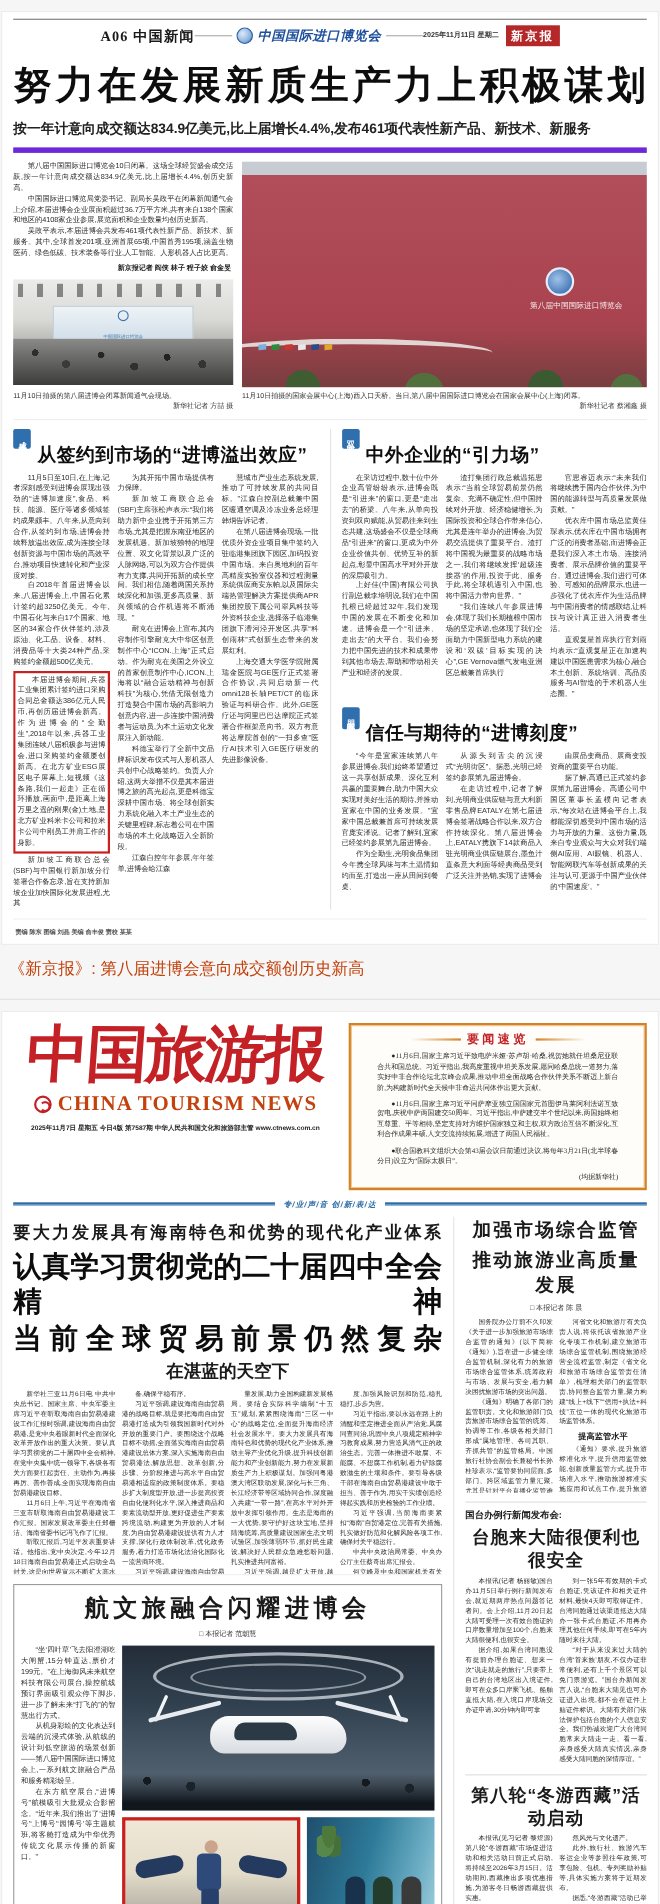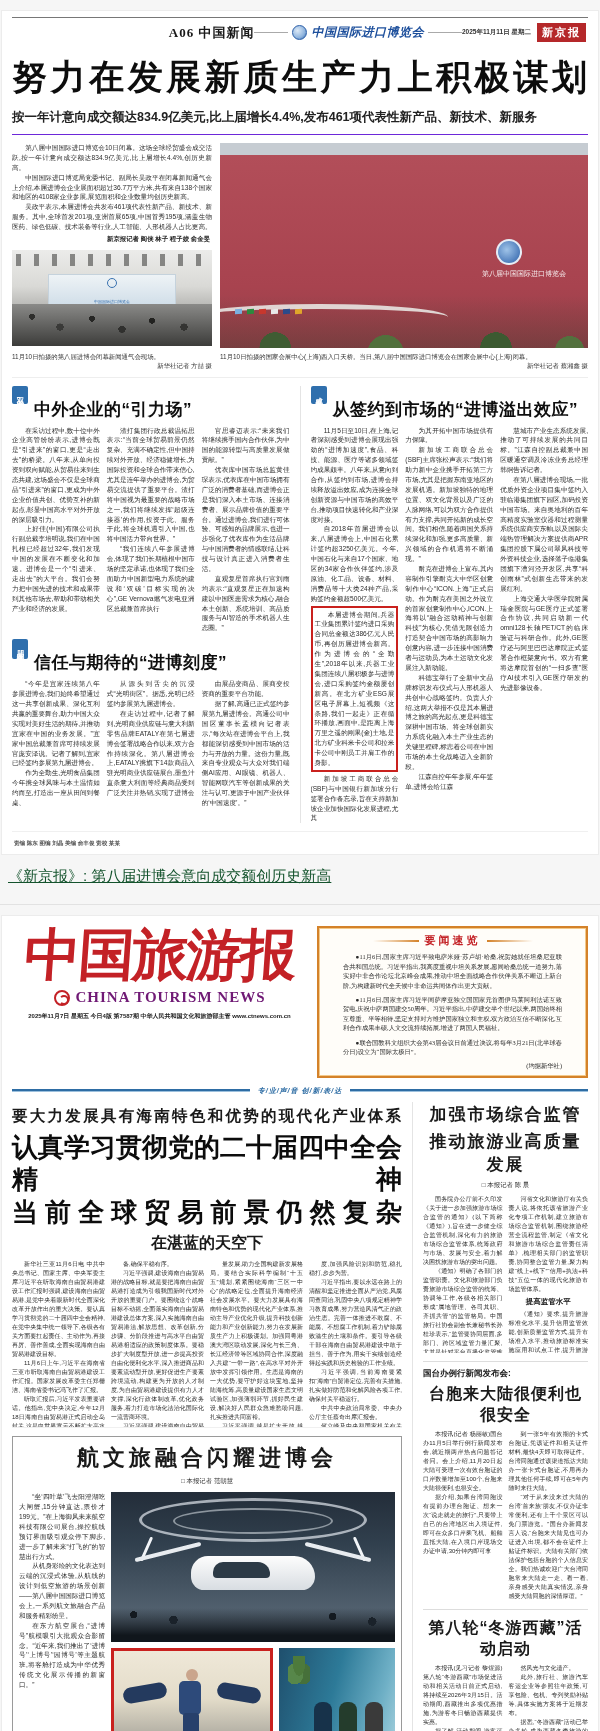--- a/index.html
+++ b/index.html
@@ -1,32 +1,32 @@
 <!DOCTYPE html>
 <html><head>
 <meta charset="utf-8">
 <style>
   * { box-sizing: border-box; margin: 0; padding: 0; }
   html,body { background:#f6f6f6; }
   body { width:600px; font-family:"Liberation Sans", sans-serif; color:#1a1a1a; }
   .sheet { background:#fff; margin:0 auto; width:598px; padding:6px 10px 4px 10px; border:1px solid #ececec; }
-  .cap-row { padding:12px 8px 16px 8px; font-size:15px; color:#14532d; background:#f6f6f6;text-decoration:underline; }
+  .cap-row { padding:12px 8px 16px 8px; font-size:15px; color:#c2410c; background:#f6f6f6; }
 
   
-  .np1-header { border-top:1.5px solid #777; display:flex; align-items:center; justify-content:flex-end; padding:5px 2px 4px 2px; }
+  .np1-header { border-top:1.5px solid #777; display:flex; align-items:center; justify-content:center; padding:5px 2px 4px 2px; }
   .np1-pageno { font-size:13px; font-weight:bold; font-family:"Liberation Serif", serif; letter-spacing:1px; }
   .badge { display:flex; align-items:center; gap:4px; }
   .badge-line { width:34px; height:1px; background:#aaa; }
   .ciie-logo { width:15px; height:15px; border-radius:50%; border:1.5px solid #2a5ea8; background:radial-gradient(circle at 35% 35%, #dce9f7 0%, #8fb4dd 60%, #2a5ea8 100%); display:inline-block; position:relative; }
   .badge-text { font-size:12px; font-weight:900; color:#1d4f9c; font-style:italic; letter-spacing:.5px; }
   .np1-right { display:flex; align-items:center; gap:6px; }
   .np1-date { font-size:6.5px; color:#333; font-weight:bold; }
   .np1-mast { background:#b5282a; color:#fff; font-size:11px; font-weight:bold; padding:2px 5px; letter-spacing:2px; font-family:"Liberation Serif", serif; }
   .np1-headline { font-size:35px; font-weight:900; letter-spacing:1px; text-align:justify; text-align-last:justify; padding:8px 0 6px 0; color:#0d0d0d; }
-  .np1-subhead { font-size:12.5px; font-weight:bold; color:#222; padding:2px 0 8px 0; border-bottom:1px solid #6d28d9; }
+  .np1-subhead { font-size:12.5px; font-weight:bold; color:#222; padding:2px 0 8px 0; border-bottom:5px solid #6d28d9; }
   .np1-content { display:flex; gap:8px; padding-top:8px; }
   .np1-leftcol { width:200px; flex:none; }
   .lead p.para, .para { font-size:6.6px; line-height:1.5; text-indent:2em; text-align:justify; color:#2b2b2b; }
   .byline { font-size:6.4px; font-weight:bold; text-align:right; padding:3px 2px 6px 0; color:#222; }
   .photo { position:relative; overflow:hidden; }
   .ph-conf { height:96px; background:linear-gradient(180deg,#ececea 0%,#d9d9d6 38%,#b9b9b6 58%,#6e6e6c 75%,#474745 100%); }
   .ph-conf .spots { position:absolute; top:4px; left:4px; right:4px; height:12px; background:repeating-linear-gradient(90deg,#5c5c5a 0 5px, transparent 5px 18px); opacity:.7; }
   .ph-conf .backdrop { position:absolute; top:24px; left:18%; width:64%; height:34px; background:linear-gradient(180deg,#eef3f6,#cfdde8); border:1px solid #c5d2dc; }
   .ph-conf .bd-logo { position:absolute; top:3px; left:50%; transform:translateX(-50%); width:10px; height:10px; border-radius:50%; border:1.5px solid #3a72b0; }
   .ph-conf .bd-text { position:absolute; bottom:3px; width:100%; text-align:center; font-size:4px; color:#3a72b0; }
@@ -55,21 +55,21 @@
   .np1-credits { font-size:5.6px; color:#555; padding:8px 2px 2px 2px; border-top:1px solid #f0f0f0; margin-top:8px; font-weight:bold; }
   .sec1-wrap { max-height:436px; overflow:hidden; }
 
   
   .np2-top { display:flex; gap:10px; padding-top:4px; }
   .np2-mast { width:295px; flex:none; text-align:center; }
   .np2-title { font-size:56px; font-weight:900; color:#c32126; font-family:"Liberation Serif", serif; letter-spacing:-2px; transform:skewX(-4deg); line-height:1.05; }
   .np2-en { display:flex; align-items:center; justify-content:center; gap:6px; margin-top:4px; }
   .phoenix { width:16px; height:16px; border-radius:50%; border:2px solid #c32126; position:relative; flex:none; }
   .phoenix::after { content:""; position:absolute; left:3px; top:3px; width:6px; height:6px; border:2px solid #c32126; border-left-color:transparent; border-radius:50%; }
-  .np2-en-text { font-size:15px; font-weight:bold; font-family:"Liberation Serif", serif; letter-spacing:1px; color:#701a75; }
+  .np2-en-text { font-size:19px; font-weight:bold; font-family:"Liberation Serif", serif; letter-spacing:1px; color:#c2410c; }
   .np2-info { font-size:6px; color:#222; margin-top:6px; font-weight:bold; }
   .digest { flex:1; border:2px solid #d4822a; box-shadow:inset 0 0 0 1px #f3c98a; padding:5px 24px; background:#fffdf9; }
   .digest-head { display:flex; align-items:center; gap:6px; justify-content:center; margin-bottom:4px; }
   .digest-head .orn { height:2px; width:46px; background:linear-gradient(90deg,transparent,#d4822a); }
   .digest-head .orn.r { background:linear-gradient(90deg,#d4822a,transparent); }
   .digest-title { font-size:11px; font-weight:bold; color:#c32126; letter-spacing:3px; }
   .digest p.para { font-family:"Liberation Serif", serif; font-size:6.3px; margin-bottom:5px; }
   .digest-src { font-size:6.3px; text-align:right; font-family:"Liberation Serif", serif; }
   .slogan-bar { display:flex; align-items:center; gap:8px; margin:8px 0 6px 0; }
   .slogan-bar .bluebar { flex:1; height:3px; background:#2e6da4; border-bottom:1px solid #9cc0dd; }
@@ -192,60 +192,20 @@
     </div>
     <div class="capcell" style="flex:1;">
       <div>11月10日拍摄的国家会展中心(上海)西入口天桥。当日,第八届中国国际进口博览会在国家会展中心(上海)闭幕。</div>
       <div class="credit">新华社记者 蔡湘鑫 摄</div>
     </div>
   </div>
 
   <div class="np1-belt">
     <div class="belt-half">
       <div class="sec-head">
-        <span class="vtab">双向奔赴</span>
-        <span class="sec-title">中外企业的“引力场”</span>
-      </div>
-      <div class="cols3 s2wrap">
-        <div>
-            <p class="para">在采访过程中,数十位中外企业高管纷纷表示,进博会既是“引进来”的窗口,更是“走出去”的桥梁。八年来,从单向投资到双向赋能,从贸易往来到生态共建,这场盛会不仅是全球商品“引进来”的窗口,更成为中外企业价值共创、优势互补的新起点,彰显中国高水平对外开放的深层吸引力。</p>
-            <p class="para">上好佳(中国)有限公司执行副总裁李培明说,我们在中国扎根已经超过32年,我们发现中国的发展在不断变化和加速。进博会是一个“引进来、走出去”的大平台。我们会努力把中国先进的技术和成果带到其他市场去,帮助和带动相关产业和经济的发展。</p>
-          </div>
-        <div>
-            <p class="para">渣打集团行政总裁温拓思表示:“当前全球贸易前景仍然复杂、充满不确定性,但中国持续对外开放、经济稳健增长,为国际投资和全球合作带来信心,尤其是连年举办的进博会,为贸易交流提供了重要平台。渣打将中国视为最重要的战略市场之一,我们将继续发挥‘超级连接器’的作用,投资于此、服务于此,将全球机遇引入中国,也将中国活力带向世界。”</p>
-            <p class="para">“我们连续八年参展进博会,体现了我们长期植根中国市场的坚定承诺,也体现了我们全面助力中国新型电力系统的建设和‘双碳’目标实现的决心”,GE Vernova燃气发电亚洲区总裁兼首席执行</p>
-          </div>
-        <div>
-            <p class="para">官思睿迈表示:“未来我们将继续携手国内合作伙伴,为中国的能源转型与高质量发展做贡献。”</p>
-            <p class="para">优衣库中国市场总监黄佳琛表示,优衣库在中国市场拥有广泛的消费者基础,而进博会正是我们深入本土市场、连接消费者、展示品牌价值的重要平台。通过进博会,我们进行可体验、可感知的品牌展示,也进一步强化了优衣库作为生活品牌与中国消费者的情感联结,让科技与设计真正进入消费者生活。</p>
-            <p class="para">直观复星首席执行官刘雨均表示:“直观复星正在加速构建以中国医患需求为核心,融合本土创新、系统培训、高品质服务与AI智造的手术机器人生态圈。”</p>
-          </div>
-      </div>
-      <div class="sec-head" style="margin-top:6px;">
-        <span class="vtab">朋友圈扩容</span>
-        <span class="sec-title">信任与期待的“进博刻度”</span>
-      </div>
-      <div class="cols3 s3wrap">
-        <div>
-            <p class="para">“今年是宜家连续第八年参展进博会,我们始终希望通过这一共享创新成果、深化互利共赢的重要舞台,助力中国大众实现对美好生活的期待,并推动宜家在中国的业务发展。”宜家中国总裁兼首席可持续发展官庞安泽说。记者了解到,宜家已经签约参展第九届进博会。</p>
-            <p class="para">作为全勤生,光明食品集团今年携全球风味与本土温情如约而至,打造出一座从田间到餐桌、</p>
-          </div>
-        <div>
-            <p class="para">从源头到舌尖的沉浸式“光明街区”。据悉,光明已经签约参展第九届进博会。</p>
-            <p class="para">在走访过程中,记者了解到,光明商业供应链与意大利新零售品牌EATALY在第七届进博会签署战略合作以来,双方合作持续深化。第八届进博会上,EATALY携旗下14款商品入驻光明商业供应链展台,墨鱼汁直条意大利面等经典商品受到广泛关注并热销,实现了进博会</p>
-          </div>
-        <div>
-            <p class="para">由展品变商品、展商变投资商的重要平台功能。</p>
-            <p class="para">据了解,高通已正式签约参展第九届进博会。高通公司中国区董事长孟樸向记者表示,“每次站在进博会平台上,我都能深切感受到中国市场的活力与开放的力量。这份力量,既来自专业观众与大众对我们端侧AI应用、AI眼镜、机器人、智能网联汽车等创新成果的关注与认可,更源于中国产业伙伴的‘中国速度’。”</p>
-          </div>
-      </div>
-    </div>
-
-    <div class="belt-half">
-      <div class="sec-head">
         <span class="vtab">成果落地</span>
         <span class="sec-title">从签约到市场的“进博溢出效应”</span>
       </div>
       <div class="cols3 sec1-wrap">
         <div>
           <div>
               <p class="para">11月5日至10日,在上海,记者深刻感受到进博会展现出强劲的“进博加速度”,食品、科技、能源、医疗等诸多领域签约成果颇丰。八年来,从意向到合作,从签约到市场,进博会持续释放溢出效应,成为连接全球创新资源与中国市场的高效平台,推动项目快速转化和产业深度对接。</p>
               <p class="para">自2018年首届进博会以来,八届进博会上,中国石化累计签约超3250亿美元。今年,中国石化与来自17个国家、地区的34家合作伙伴签约,涉及原油、化工品、设备、材料、消费品等十大类24种产品,采购签约金额超500亿美元。</p>
             </div>
           <div class="redbox">
@@ -259,20 +219,60 @@
             <p class="para">为其开拓中国市场提供有力保障。</p>
             <p class="para">新加坡工商联合总会(SBF)主席张松声表示:“我们将助力新中企业携手开拓第三方市场,尤其是把握东南亚地区的发展机遇。新加坡独特的地理位置、双文化背景以及广泛的人脉网络,可以为双方合作提供有力支撑,共同开拓新的成长空间。我们相信,随着两国关系持续深化和加强,更多高质量、新兴领域的合作机遇将不断涌现。”</p>
             <p class="para">耐克在进博会上宣布,其内容制作引擎耐克大中华区创意制作中心“ICON.上海”正式启动。作为耐克在美国之外设立的首家创意制作中心,ICON.上海将以“融合运动精神与创新科技”为核心,凭借无限创造力打造契合中国市场的高影响力创意内容,进一步连接中国消费者与运动员,为本土运动文化发展注入新动能。</p>
             <p class="para">科德宝举行了全新中文品牌标识发布仪式与人形机器人共创中心战略签约。负责人介绍,这两大举措不仅是其本届进博之旅的高光起点,更是科德宝深耕中国市场、将全球创新实力系统化融入本土产业生态的关键里程碑,标志着公司在中国市场的本土化战略迈入全新阶段。</p>
             <p class="para">江森自控年年参展,年年签单,进博会给江森</p>
           </div>
         <div>
             <p class="para">慧城市产业生态系统发展,推动了可持续发展的共同目标。”江森自控副总裁兼中国区暖通空调及冷冻业务总经理韩烔告诉记者。</p>
             <p class="para">在第八届进博会现场,一批优质外资企业项目集中签约入驻临港集团旗下园区,加码投资中国市场。来自奥地利的百年高精度实验室仪器和过程测量系统供应商安东帕,以及国际尖端热管理解决方案提供商APR集团控股下属公司翠风科技等外资科技企业,选择落子临港集团旗下漕河泾开发区,共享“科创雨林”式创新生态带来的发展红利。</p>
             <p class="para">上海交通大学医学院附属瑞金医院与GE医疗正式签署合作协议,共同启动新一代omni128长轴PET/CT的临床验证与科研合作。此外,GE医疗还与阿里巴巴达摩院正式签署合作框架意向书。双方有意将达摩院首创的“一扫多查”医疗AI技术引入GE医疗研发的先进影像设备。</p>
+          </div>
+      </div>
+    </div>
+
+    <div class="belt-half">
+      <div class="sec-head">
+        <span class="vtab">双向奔赴</span>
+        <span class="sec-title">中外企业的“引力场”</span>
+      </div>
+      <div class="cols3 s2wrap">
+        <div>
+            <p class="para">在采访过程中,数十位中外企业高管纷纷表示,进博会既是“引进来”的窗口,更是“走出去”的桥梁。八年来,从单向投资到双向赋能,从贸易往来到生态共建,这场盛会不仅是全球商品“引进来”的窗口,更成为中外企业价值共创、优势互补的新起点,彰显中国高水平对外开放的深层吸引力。</p>
+            <p class="para">上好佳(中国)有限公司执行副总裁李培明说,我们在中国扎根已经超过32年,我们发现中国的发展在不断变化和加速。进博会是一个“引进来、走出去”的大平台。我们会努力把中国先进的技术和成果带到其他市场去,帮助和带动相关产业和经济的发展。</p>
+          </div>
+        <div>
+            <p class="para">渣打集团行政总裁温拓思表示:“当前全球贸易前景仍然复杂、充满不确定性,但中国持续对外开放、经济稳健增长,为国际投资和全球合作带来信心,尤其是连年举办的进博会,为贸易交流提供了重要平台。渣打将中国视为最重要的战略市场之一,我们将继续发挥‘超级连接器’的作用,投资于此、服务于此,将全球机遇引入中国,也将中国活力带向世界。”</p>
+            <p class="para">“我们连续八年参展进博会,体现了我们长期植根中国市场的坚定承诺,也体现了我们全面助力中国新型电力系统的建设和‘双碳’目标实现的决心”,GE Vernova燃气发电亚洲区总裁兼首席执行</p>
+          </div>
+        <div>
+            <p class="para">官思睿迈表示:“未来我们将继续携手国内合作伙伴,为中国的能源转型与高质量发展做贡献。”</p>
+            <p class="para">优衣库中国市场总监黄佳琛表示,优衣库在中国市场拥有广泛的消费者基础,而进博会正是我们深入本土市场、连接消费者、展示品牌价值的重要平台。通过进博会,我们进行可体验、可感知的品牌展示,也进一步强化了优衣库作为生活品牌与中国消费者的情感联结,让科技与设计真正进入消费者生活。</p>
+            <p class="para">直观复星首席执行官刘雨均表示:“直观复星正在加速构建以中国医患需求为核心,融合本土创新、系统培训、高品质服务与AI智造的手术机器人生态圈。”</p>
+          </div>
+      </div>
+      <div class="sec-head" style="margin-top:6px;">
+        <span class="vtab">朋友圈扩容</span>
+        <span class="sec-title">信任与期待的“进博刻度”</span>
+      </div>
+      <div class="cols3 s3wrap">
+        <div>
+            <p class="para">“今年是宜家连续第八年参展进博会,我们始终希望通过这一共享创新成果、深化互利共赢的重要舞台,助力中国大众实现对美好生活的期待,并推动宜家在中国的业务发展。”宜家中国总裁兼首席可持续发展官庞安泽说。记者了解到,宜家已经签约参展第九届进博会。</p>
+            <p class="para">作为全勤生,光明食品集团今年携全球风味与本土温情如约而至,打造出一座从田间到餐桌、</p>
+          </div>
+        <div>
+            <p class="para">从源头到舌尖的沉浸式“光明街区”。据悉,光明已经签约参展第九届进博会。</p>
+            <p class="para">在走访过程中,记者了解到,光明商业供应链与意大利新零售品牌EATALY在第七届进博会签署战略合作以来,双方合作持续深化。第八届进博会上,EATALY携旗下14款商品入驻光明商业供应链展台,墨鱼汁直条意大利面等经典商品受到广泛关注并热销,实现了进博会</p>
+          </div>
+        <div>
+            <p class="para">由展品变商品、展商变投资商的重要平台功能。</p>
+            <p class="para">据了解,高通已正式签约参展第九届进博会。高通公司中国区董事长孟樸向记者表示,“每次站在进博会平台上,我都能深切感受到中国市场的活力与开放的力量。这份力量,既来自专业观众与大众对我们端侧AI应用、AI眼镜、机器人、智能网联汽车等创新成果的关注与认可,更源于中国产业伙伴的‘中国速度’。”</p>
           </div>
       </div>
     </div>
   </div>
 
   <div class="np1-credits">责编 陈东  图编 刘晶  美编 俞丰俊  责校 某某</div>
 </div>
 
 <div class="cap-row">《新京报》: 第八届进博会意向成交额创历史新高</div>
 <div class="divider"></div>

